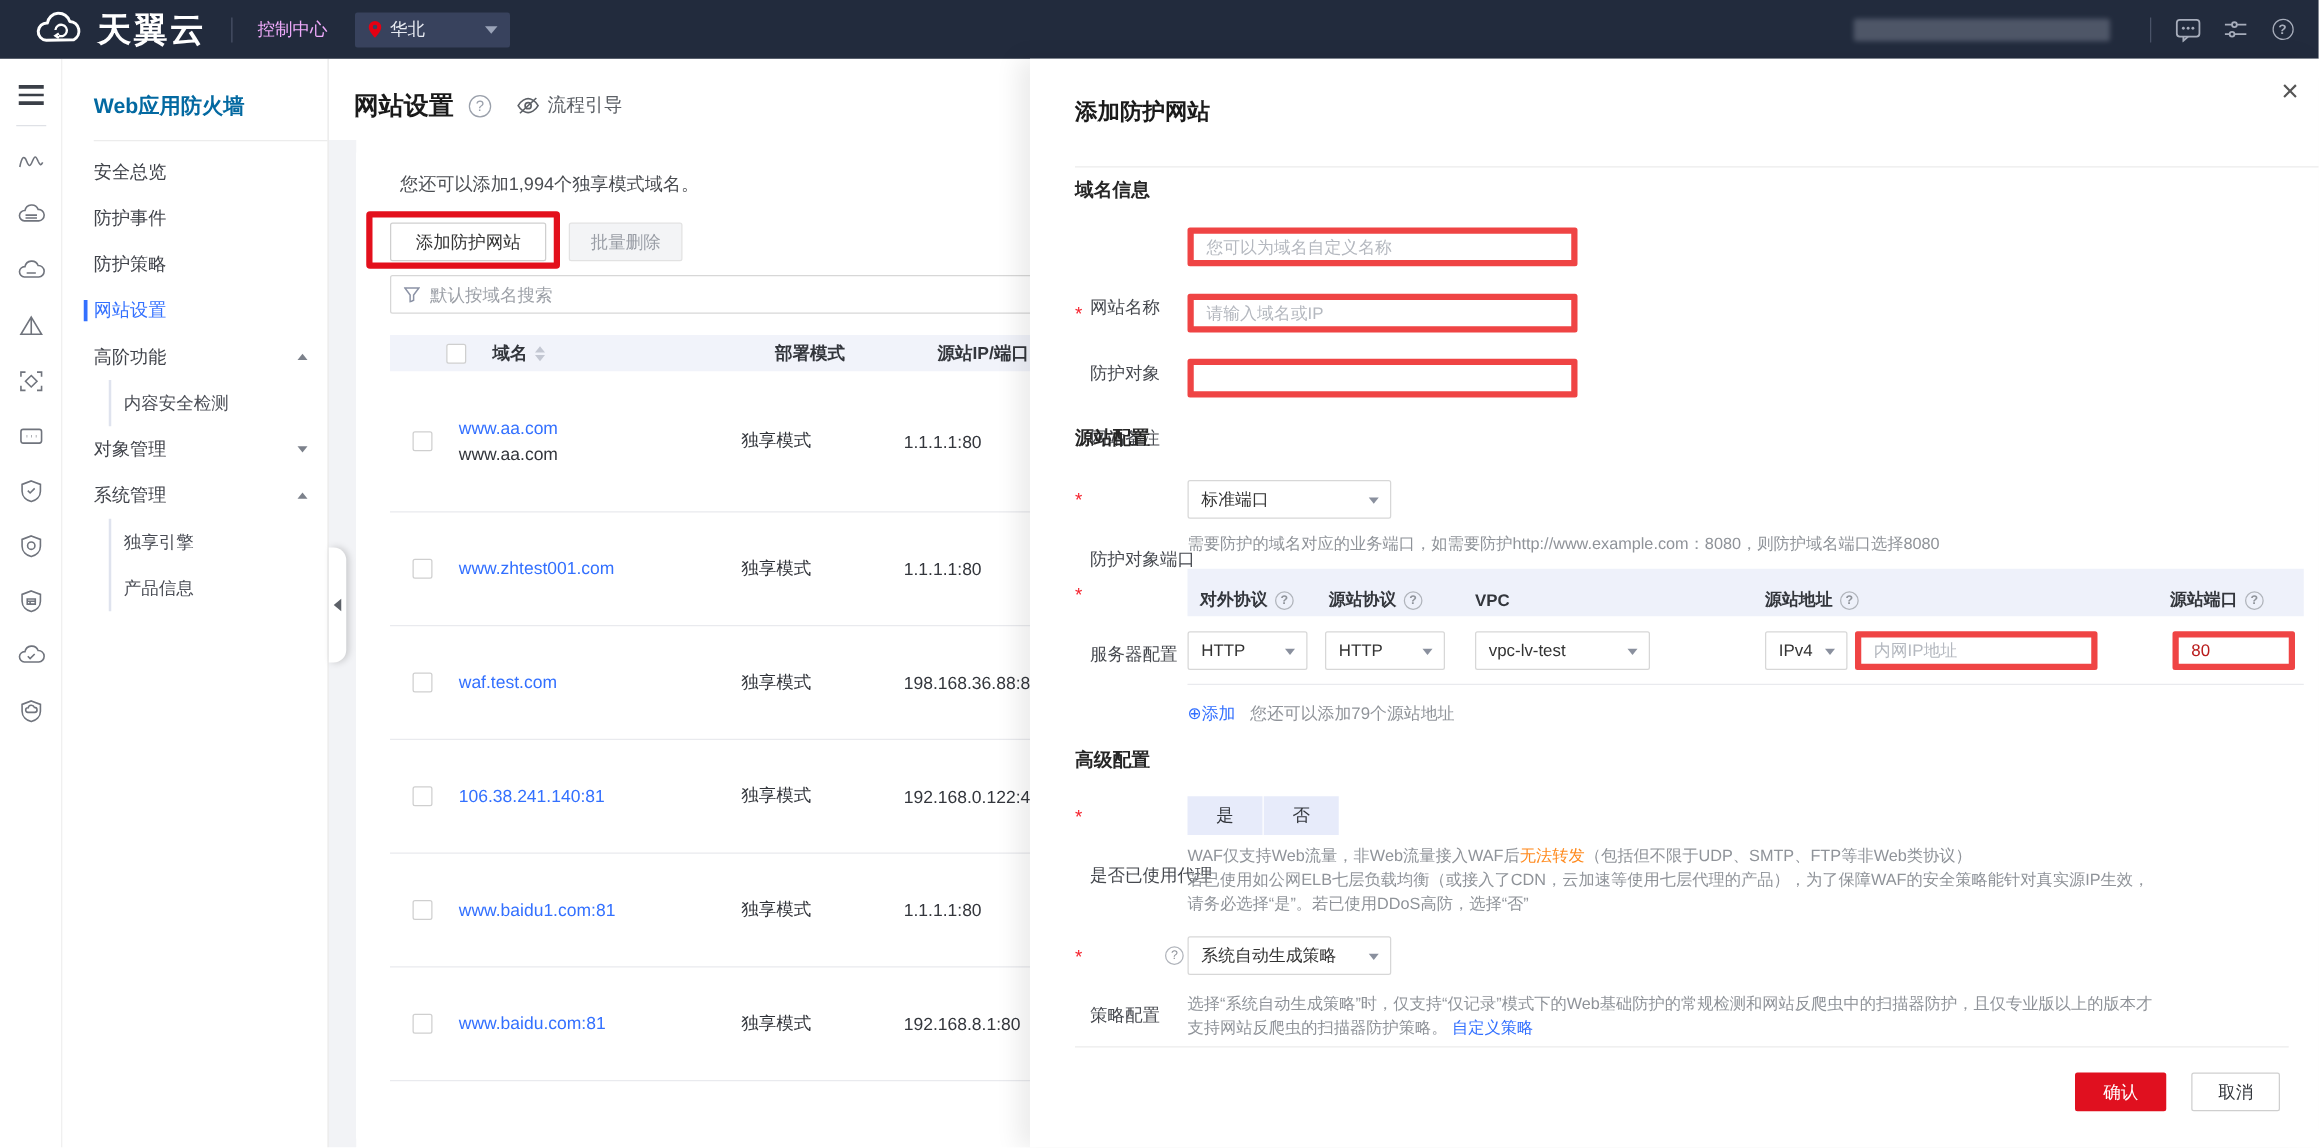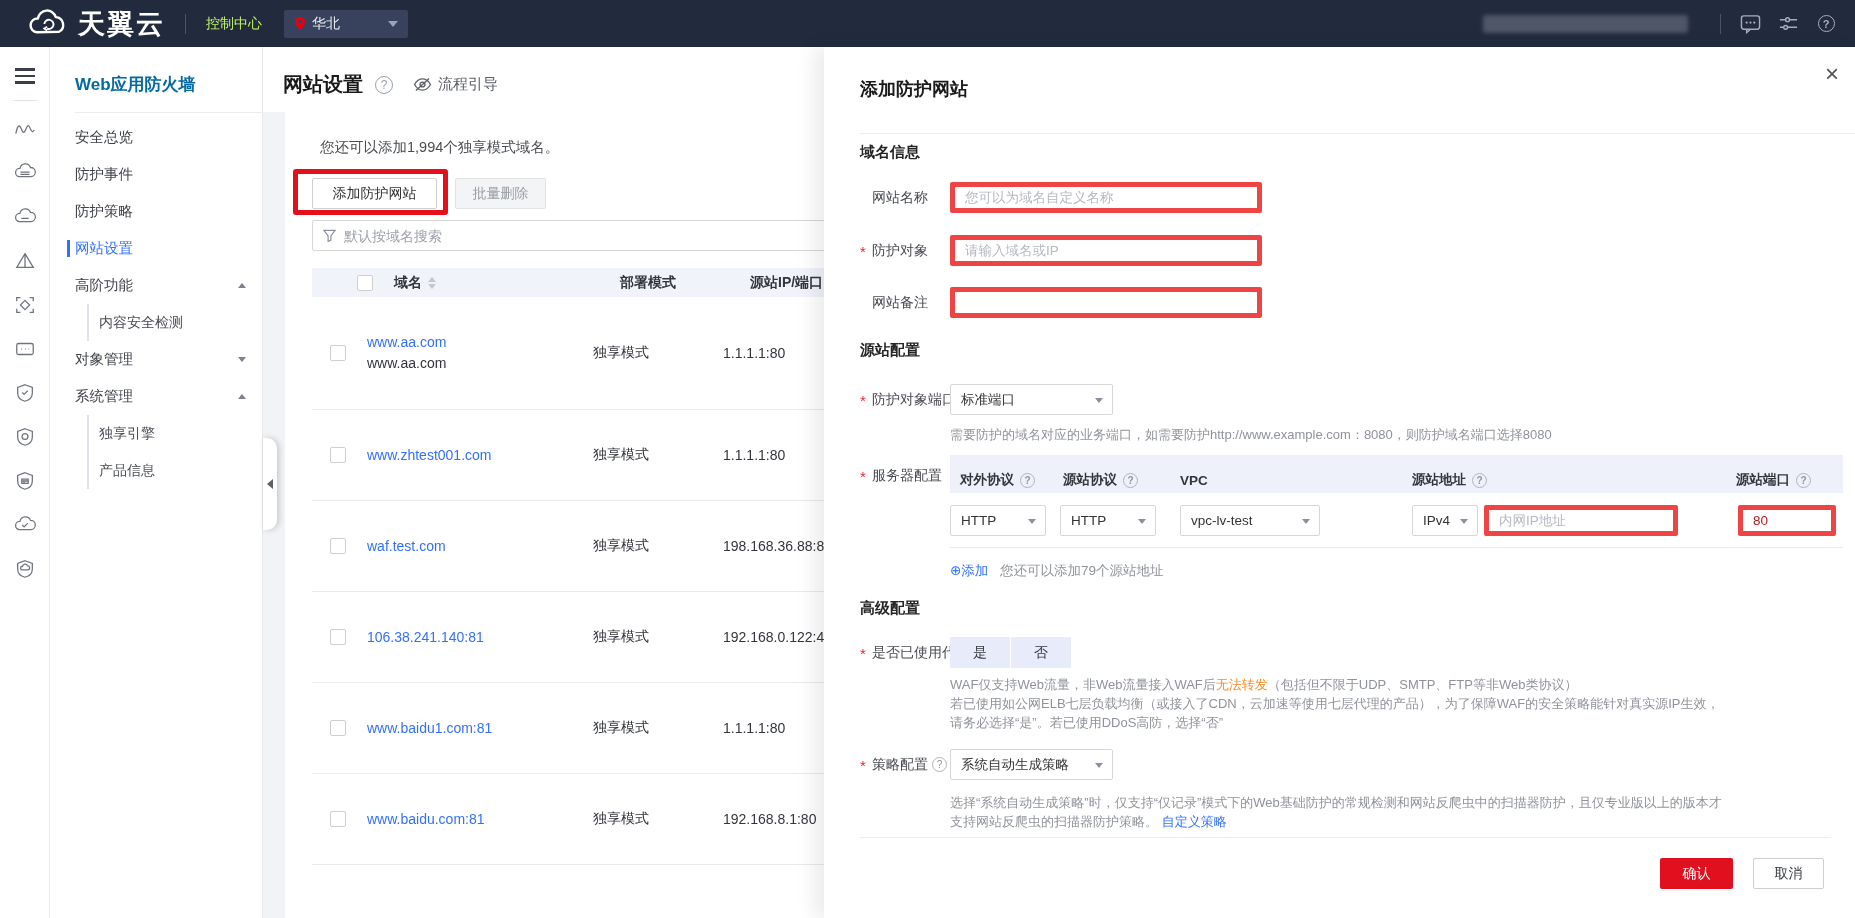--- a/index.html
+++ b/index.html
@@ -6,21 +6,21 @@
   html,body { width:1855px; height:918px; overflow:hidden; background:#fff;
     font-family:"Liberation Sans","DejaVu Sans",sans-serif; }
   .screen { position:relative; width:1855px; height:918px; }
 
   
   .topbar { position:absolute; left:0; top:0; width:1855px; height:47px; background:#222b3d;
     display:flex; align-items:center; z-index:30; }
   .logo { display:flex; align-items:center; gap:8px; margin-left:26px;text-align:right; }
   .brand { color:#fff; font-size:27px; font-weight:bold; letter-spacing:2px; }
   .tb-div { width:1px; height:20px; background:#4a5368; margin:0 20px; }
-  .console-label { color:#bef264; font-size:14px; cursor:pointer; }
+  .console-label { color:#f0abfc; font-size:14px; cursor:pointer; }
   .region-box { margin-left:22px; width:124px; height:28px; background:#38425d; border-radius:2px;
     display:flex; align-items:center; padding:0 10px; cursor:pointer; }
   .region-box .rg-text { color:#e8ebf2; font-size:14px; margin-left:6px; flex:1; }
   .caret { width:0; height:0; border-left:5px solid transparent; border-right:5px solid transparent;
     border-top:6px solid #9aa3b8; }
   .tb-right { margin-left:auto; display:flex; align-items:center; margin-right:18px; gap:16px; }
   .redacted { display:flex; gap:6px; align-items:center; margin-right:14px; }
   .blur1 { width:205px; height:18px; background:#7a8192; opacity:.5; border-radius:2px; filter:blur(2px); }
   .tb-icon { width:22px; height:22px; display:flex; align-items:center; justify-content:center; cursor:pointer; }
   .circle-q { display:inline-flex; width:17px; height:17px; border:1.4px solid #a7adbb; border-radius:50%;
@@ -97,21 +97,21 @@
     border-right:6px solid #5d6168; }
 
   
   .drawer { position:absolute; left:824px; top:47px; width:1031px; height:871px; background:#fff;
     box-shadow:-10px 0 18px rgba(0,0,0,.08); z-index:40; }
   .dw-close { position:absolute; right:16px; top:16px; font-size:24px; color:#555; line-height:22px; cursor:pointer; }
   .dw-title { position:absolute; left:36px; top:30px; font-size:18px; font-weight:bold; color:#1a1a1a; }
   .dw-sep1 { position:absolute; left:36px; right:0; top:86px; height:1px; background:#ececec; }
   .dw-h { position:absolute; left:36px; font-size:15px; font-weight:bold; color:#262626; }
   .star { position:absolute; color:#f5222d; font-size:15px; width:12px; }
-  .flabel { position:absolute; font-size:14px; color:#46494f; }
+  .flabel { position:absolute; font-size:14px; color:#46494f;margin-top:48px; }
   .f-input { position:absolute; height:31px; border:5px solid #ef4444; border-radius:2px; font-size:13.5px;
     color:#b91c1c; padding:0 10px; outline:none; font-family:inherit; background:#fff; }
   .f-input::placeholder { color:#b4b8bf; }
   .f-select { position:absolute; height:31px; border:1px solid #d7d7d7; border-radius:2px; background:#fff;
     font-size:13.5px; color:#333; display:flex; align-items:center; padding:0 26px 0 10px; cursor:pointer; }
   .f-select .sel-caret { position:absolute; right:9px; top:13px; width:0; height:0;
     border-left:4.5px solid transparent; border-right:4.5px solid transparent; border-top:5.5px solid #8a909e; }
   .note { position:absolute; font-size:13px; color:#8f9399; line-height:19px; }
   .q-sm { display:inline-flex; width:15px; height:15px; border:1.2px solid #b0b4bb; border-radius:50%;
     color:#8f939a; font-size:10px; align-items:center; justify-content:center; vertical-align:-2px; cursor:pointer; }

